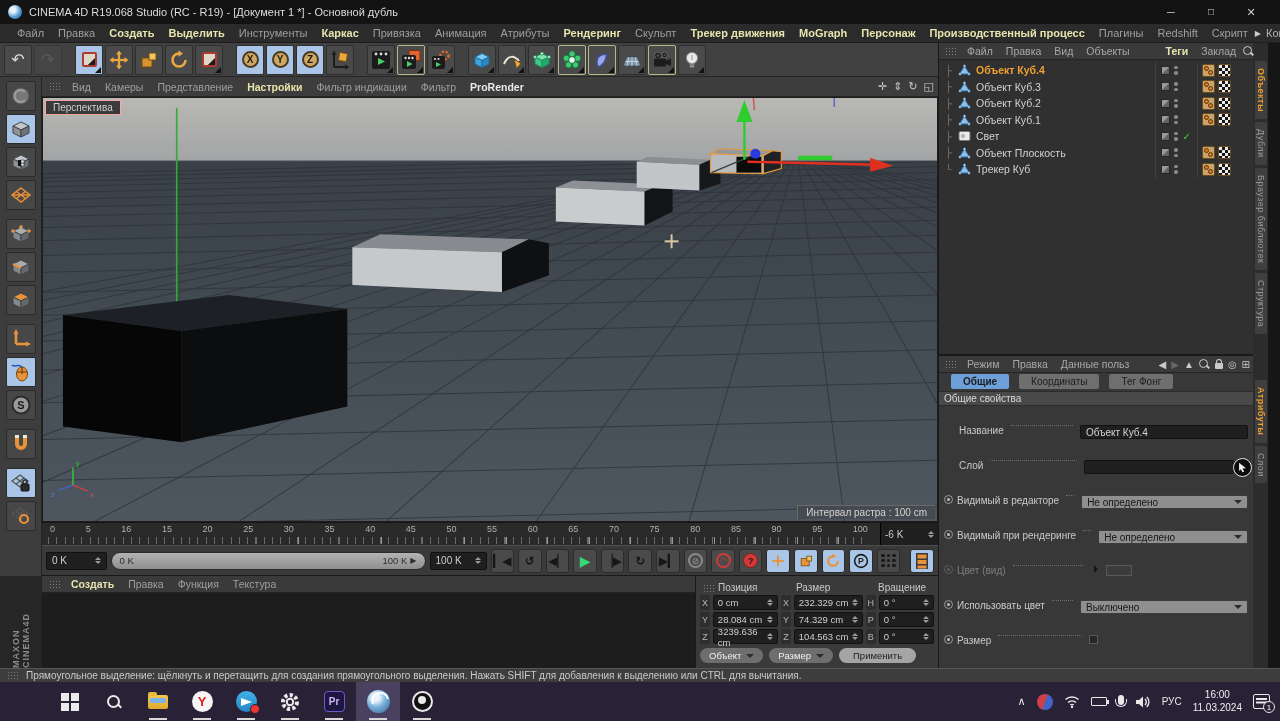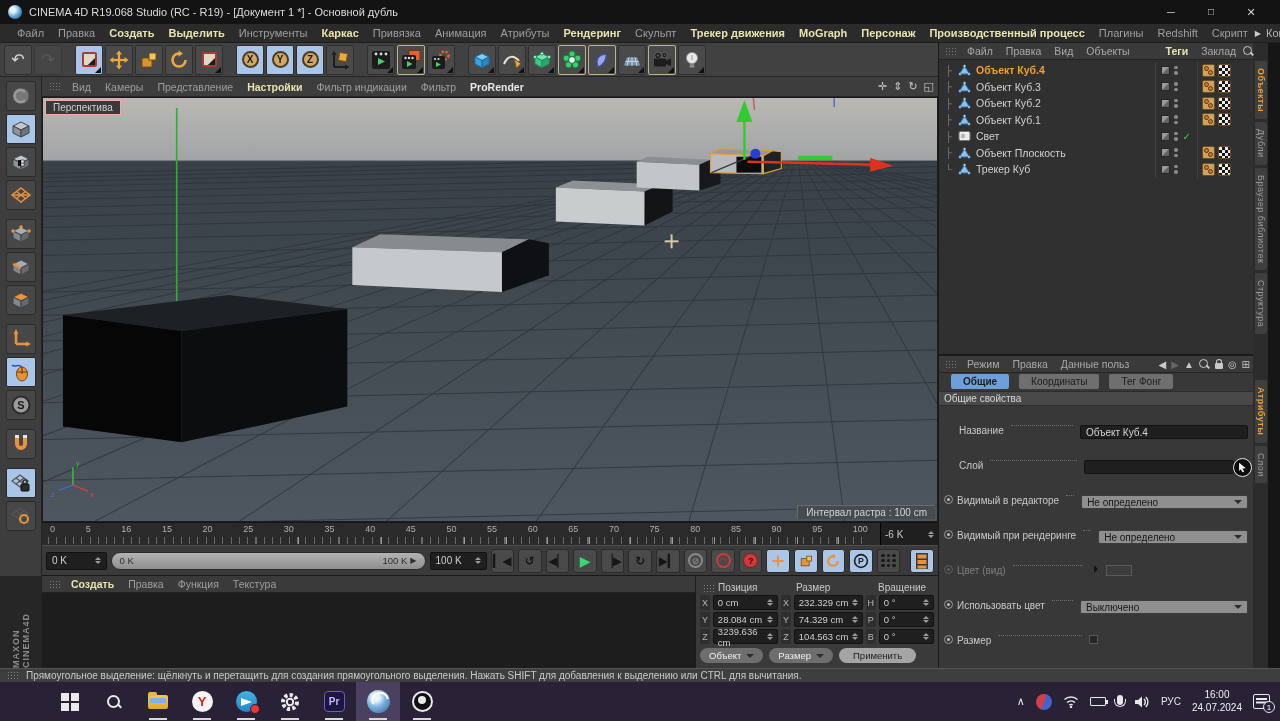--- a/index.html
+++ b/index.html
@@ -1301,21 +1301,21 @@
         </svg>
       <span class="battery"></span>
       <span class="mic"></span>
       <svg width="16" height="14" viewBox="0 0 16 14">
           <polygon points="1,5 4,5 8,1.5 8,12.5 4,9 1,9" fill="#e8e8e8"></polygon>
           <path d="M10 4 A4.2 4.2 0 0 1 10 10 M11.8 2 A7 7 0 0 1 11.8 12" fill="none" stroke="#e8e8e8" stroke-width="1.4"></path>
         </svg>
       <span>РУС</span>
       <span class="clock">
         <span>16:00</span><br>
-        <span>24.07.2024</span>
+        <span>11.03.2024</span>
       </span>
       <span class="notif">
           <i></i>
           <span class="nbadge">1</span>
         </span>
     </div>
   </div>
 </div>
 
 </body></html>

